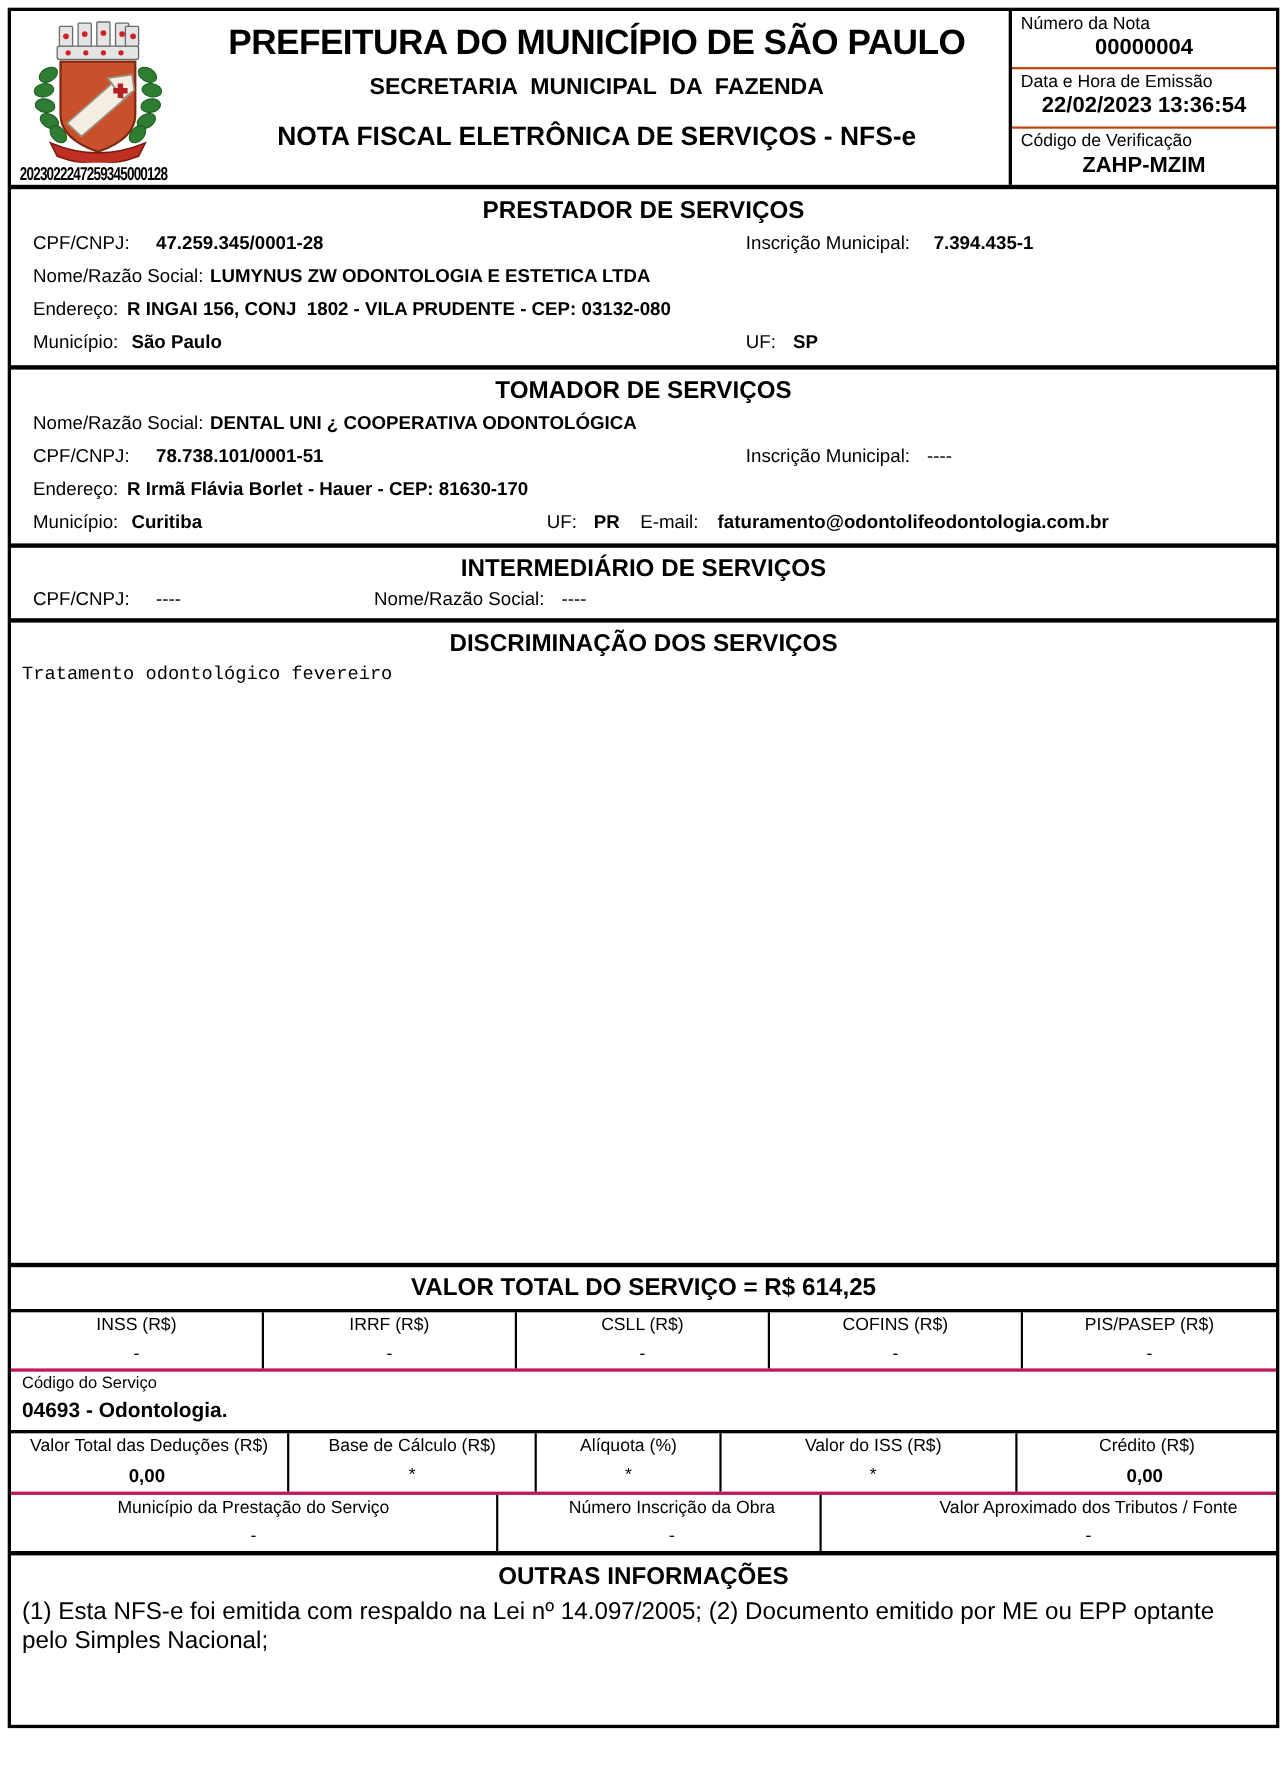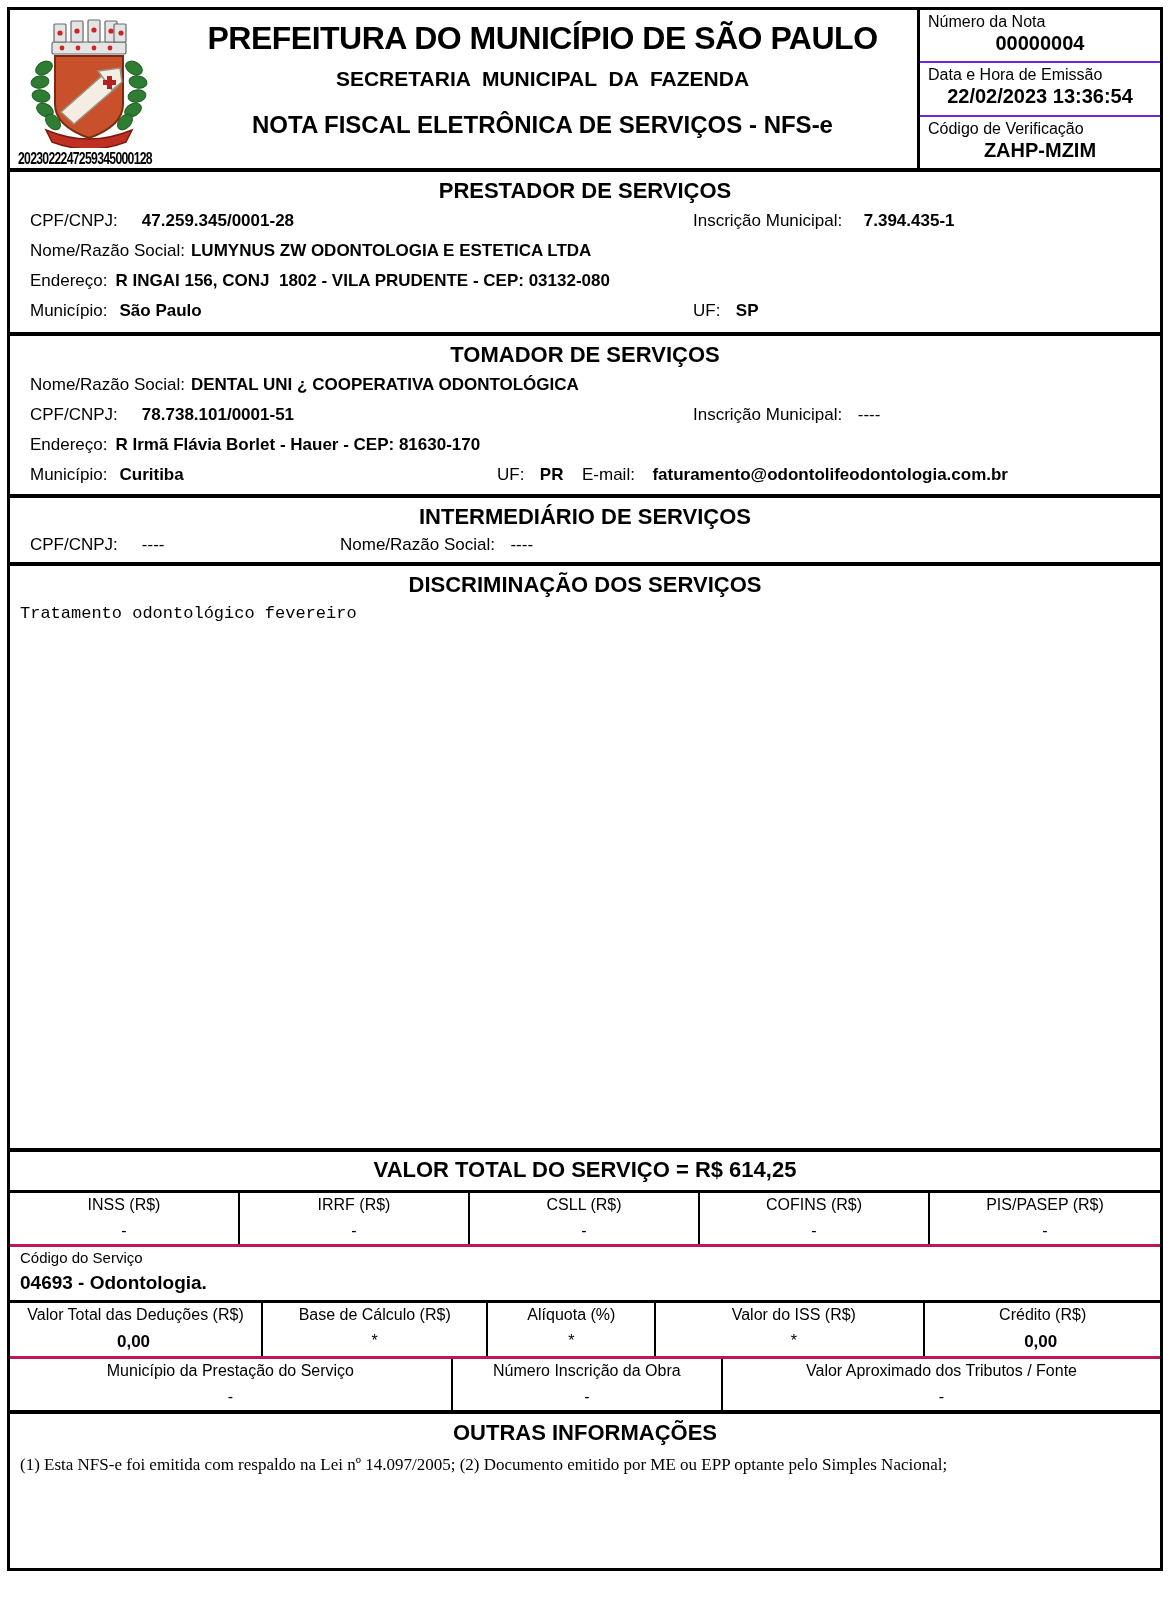--- a/index.html
+++ b/index.html
@@ -16,54 +16,54 @@
   .sec:last-child{ border-bottom:none; }
   .sec-title{
     text-align:center; font-weight:bold; font-size:22px; padding:6px 0 2px 0;
     letter-spacing:0px;
   }
   .row{ display:flex; padding:2px 20px; font-size:17px; line-height:26px; align-items:baseline; }
   .lbl{ font-weight:normal; white-space:pre; }
   .val{ font-weight:bold; white-space:pre-wrap; }
   .val-plain{ font-weight:normal; white-space:pre; }
   .gap-s{ display:inline-block; width:12px; }
-  .col-right{ position:absolute; left:683px;text-align:center; }
+  .col-right{ position:absolute; left:668px;text-align:center; }
 
   
   .header{ display:flex; }
   .header-left{ flex:1 1 auto; display:flex; min-height:158px; }
   .logo-wrap{ width:158px; position:relative; }
   .logo-wrap svg{ position:absolute; left:18px; top:6px; }
   .barcode-num{
     position:absolute; left:8px; top:139px; font-weight:bold; font-size:17px;
     letter-spacing:-1px; transform:scaleX(0.72); transform-origin:left center;
     white-space:nowrap;
   }
   .titles{ flex:1 1 auto; text-align:center; padding-top:10px; }
   .t1{ font-size:32px; font-weight:bold; letter-spacing:-0.5px; }
   .t2{ font-size:21px; font-weight:bold; margin-top:10px; word-spacing:6px; }
   .t3{ font-size:24px; font-weight:bold; margin-top:20px; }
   .header-right{ flex:0 0 240px; border-left:3px solid #000; display:flex; flex-direction:column; }
-  .hr-box{ padding:3px 8px 5px 8px; border-bottom:2px solid #6d28d9; flex:1; }
+  .hr-box{ padding:3px 8px 5px 8px; border-bottom:2px solid #c2410c; flex:1; }
   .hr-box:last-child{ border-bottom:none; }
   .hr-lbl{ font-size:16px; }
   .hr-val{ font-size:20px; font-weight:bold; text-align:center; margin-top:1px; }
 
   
   .disc-body{
     font-family:"Liberation Mono","DejaVu Sans Mono",monospace;
     font-size:17px; padding:4px 10px; height:540px;
   }
 
   
   .total-row{ text-align:center; font-weight:bold; font-size:22px; padding:5px 0 7px 0; border-bottom:3px solid #000; }
 
   
   .tbl{ display:flex; border-bottom:3px solid #be185d; }
-  .tbl:last-child{ border-bottom:none; }
+  .tbl:last-child{ border-bottom:none;gap:24px; }
   .cell{ border-right:2px solid #000; padding:3px 4px 4px 4px; box-sizing:border-box; }
   .cell:last-child{ border-right:none; }
   .cell .c-lbl{ font-size:16px; text-align:center; }
   .cell .c-val{ font-size:16px; text-align:center; margin-top:8px; }
   .cell .c-val.bold{ font-weight:bold; font-size:17px; }
   .cell .c-val.right{ padding-right:4px; }
   .tax .cell{ flex:0 0 20%; }
   .det .cell:nth-child(1){ flex:0 0 22%; }
   .det .cell:nth-child(2){ flex:0 0 19.6%; }
   .det .cell:nth-child(3){ flex:0 0 14.6%; }
@@ -71,21 +71,21 @@
   .det .cell:nth-child(5){ flex:0 0 20.4%; }
   .bot .cell:nth-child(1){ flex:0 0 38.5%; }
   .bot .cell:nth-child(2){ flex:0 0 23.5%; }
   .bot .cell:nth-child(3){ flex:0 0 38%; }
   .bot{ border-bottom:none; }
 
   .codigo-box{ padding:2px 10px 6px 10px; border-bottom:3px solid #000; }
   .codigo-lbl{ font-size:15px; }
   .codigo-val{ font-size:19px; font-weight:bold; margin-top:6px; }
 
-  .outras-body{ font-size:17px; line-height:26px; padding:4px 10px; min-height:112px;font-family:Liberation Serif, serif; }
+  .outras-body{ font-size:22px; line-height:26px; padding:4px 10px; min-height:112px; }
 </style>
 </head>
 <body>
 
 <div class="page">
   <div class="doc">
 
     <div class="sec header">
       <div class="header-left">
         <div class="logo-wrap">

